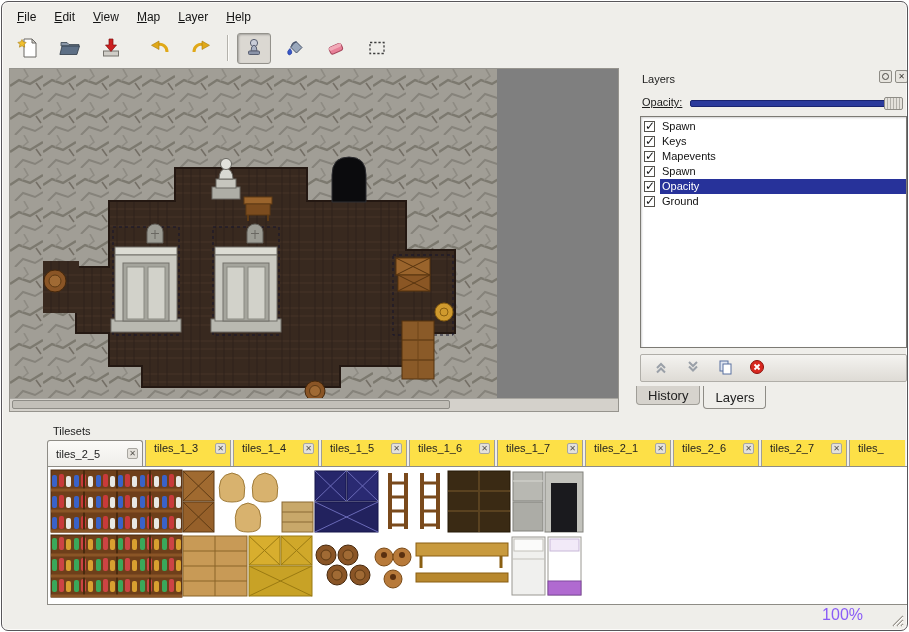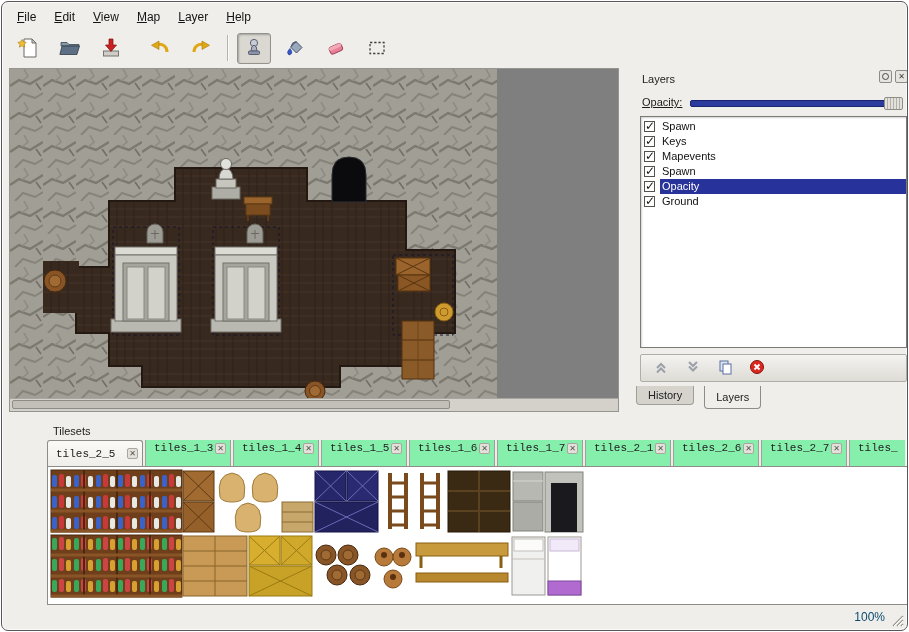--- a/index.html
+++ b/index.html
@@ -48,50 +48,50 @@
               box-shadow:inset 1px 1px 2px rgba(0,0,0,.18);overflow:hidden;padding-top:2px;}
   .layer-row{display:flex;align-items:center;height:15px;padding-left:3px;font-size:11px;color:#111;}
   .checkbox{width:11px;height:11px;border:1px solid #54524c;background:#fff;margin-right:5px;position:relative;flex:none;}
   .checkbox.checked::after{content:"✓";position:absolute;left:0px;top:-3px;font-size:12px;font-weight:bold;color:#141414;}
   .layer-label{flex:1;height:15px;line-height:15px;padding-left:2px;}
   .layer-row.selected .layer-label{background:#27329a;color:#fff;}
   .layer-actions{position:absolute;left:6px;right:4px;top:286px;height:28px;background:linear-gradient(#f4f3f0,#dedbd5);
                  border:1px solid #b0aea8;border-radius:2px;display:flex;align-items:center;gap:13px;padding-left:10px;}
   .action-btn{width:19px;height:19px;border:none;background:transparent;padding:0;display:flex;align-items:center;justify-content:center;}
   .panel-tabs{position:absolute;left:2px;top:318px;height:26px;display:flex;align-items:flex-start;}
-  .panel-tab{font-size:11px;padding:0 11px;display:flex;align-items:center;background:#d6d3cd;color:#222;
-             border:1px solid #a09e98;border-top:none;height:19px;border-radius:0 0 4px 4px;margin-right:10px;}
+  .panel-tab{font-size:13px;padding:0 11px;display:flex;align-items:center;background:#d6d3cd;color:#222;
+             border:1px solid #a09e98;border-top:none;height:19px;border-radius:0 0 4px 4px;margin-right:3px;}
   .panel-tab.active{background:#efeeea;height:23px;border-color:#8e8c86;}
 
   
   .tilesets-dock{position:absolute;left:7px;top:418px;width:894px;height:187px;margin-left:36px;}
   .tilesets-dock .dock-title{top:2px;}
   .ts-tabs{position:absolute;left:2px;right:34px;top:20px;height:26px;display:flex;align-items:flex-end;overflow:hidden;}
   .ts-tab{flex:none;width:86px;height:37px;display:flex;align-items:center;font-size:11px;color:#222;
-          background:#86efac;border:1px solid #a09e98;border-bottom:none;border-radius:3px 3px 0 0;
+          background:#fde047;border:1px solid #a09e98;border-bottom:none;border-radius:3px 3px 0 0;
           margin-right:2px;padding:0 4px 0 8px;}
   .ts-tab.active{width:96px;height:26px;background:linear-gradient(#fbfaf8,#efeeea);border-color:#8e8c86;}
-  .ts-tab .tab-label{flex:1;overflow:hidden;white-space:nowrap;font-family:Liberation Mono, monospace;}
+  .ts-tab .tab-label{flex:1;overflow:hidden;white-space:nowrap;}
   .tab-close{width:11px;height:11px;flex:none;border:1px solid #a8a6a0;background:#e4e1db;border-radius:2px;
              font-size:8px;line-height:9px;text-align:center;color:#55534e;padding:0;}
   .ts-scroll{position:absolute;right:2px;top:23px;display:flex;}
   .scroll-arrow{width:15px;height:23px;border:1px solid #9a9893;background:linear-gradient(#f0efec,#d8d5cf);
                 display:flex;align-items:center;justify-content:center;padding:0;}
   .ts-content{position:absolute;left:2px;right:2px;top:46px;bottom:2px;background:#ffffff;border:1px solid #8e8c86;overflow:hidden;}
   .ts-content svg{position:absolute;left:2px;top:2px;}
   .vscroll{position:absolute;right:0;top:0;bottom:0;width:14px;background:#d4d1cb;border-left:1px solid #a8a6a0;}
   .vbtn{position:absolute;left:0;width:13px;height:13px;border:1px solid #9a9893;background:#e4e1db;
         display:flex;align-items:center;justify-content:center;padding:0;}
   .vbtn.up{top:0;}
   .vbtn.down{bottom:0;}
   .vthumb{position:absolute;left:1px;top:14px;width:11px;height:46px;background:#c2bfb8;border:1px solid #8e8c86;border-radius:2px;}
 
   
   .statusbar{position:absolute;left:0;right:0;bottom:0;height:25px;}
-  .zoom{position:absolute;right:22px;bottom:6px;font-size:12px;color:#0c4a6e;}
+  .zoom{position:absolute;right:44px;bottom:6px;font-size:16px;color:#8b5cf6;}
   .grip{position:absolute;right:3px;bottom:3px;width:15px;height:15px;}
 </style>
 </head>
 <body>
 
 <div class="window">
 
   <div class="menubar">
     <span class="menu-item"><u>F</u>ile</span>
     <span class="menu-item"><u>E</u>dit</span>

